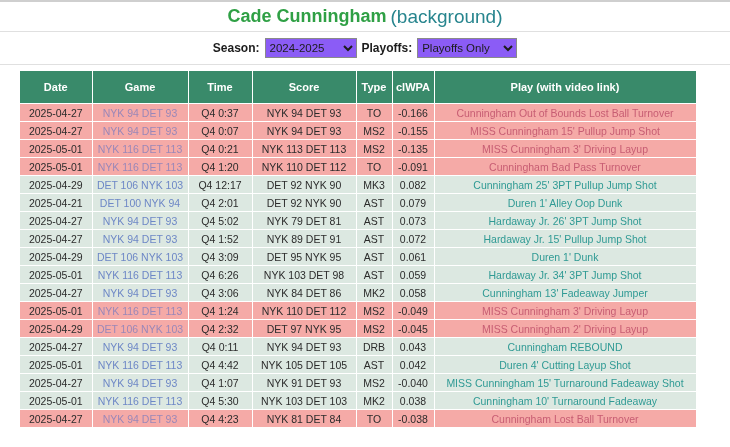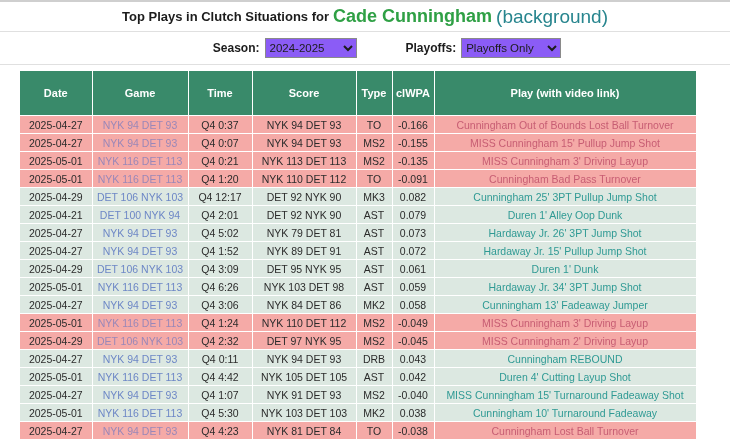--- a/index.html
+++ b/index.html
@@ -6,50 +6,49 @@
   html, body { width: 730px; height: 447px; overflow: hidden; background: #ffffff;
     font-family: "Liberation Sans", sans-serif; }
   .top-line { border-top: 2px solid #cfcfcf; }
   .title-bar { height: 30px; display: flex; align-items: center; justify-content: center;
     border-bottom: 1px solid #e0e0e0; gap: 4px; }
   .title-bar .prefix { font-size: 13px; font-weight: bold; color: #1c1c1c; }
   .title-bar .player { font-size: 18px; font-weight: bold; color: var(--title-player); }
   .title-bar .bg-link { font-size: 19px; color: var(--background-link); cursor: pointer; }
   .controls-bar { height: 33px; display: flex; align-items: center; justify-content: center;
     border-bottom: 1px solid #e0e0e0; gap: 5px; }
-  .controls-bar label { font-size: 12px; font-weight: bold; color: #1c1c1c; margin-left: 44px; }
+  .controls-bar label { font-size: 12px; font-weight: bold; color: #1c1c1c; }
   .controls-bar select { font-size: 11.5px; height: 20px; border: 1px solid #8a8a8a;
     background: #8b5cf6; color: #1c1c1c; font-family: "Liberation Sans", sans-serif; }
   .controls-bar select.season { width: 92px; }
   .controls-bar select.playoffs { width: 100px; }
   .table-wrap { padding: 6px 0 0 20px; }
   table { border-collapse: collapse; width: 676px; table-layout: fixed; }
   th { background: var(--header-bg); color: #ffffff; font-size: 11px; font-weight: bold;
     height: 18px; text-align: center; border-right: 1px solid rgba(255,255,255,0.55);
-    border-bottom: 1px solid rgba(255,255,255,0.55); padding: 16px 2px; overflow: hidden; }
+    border-bottom: 1px solid rgba(255,255,255,0.55); padding: 10px 2px; overflow: hidden; }
   td { font-size: 10.5px; color: #2b2b2b; height: 18px; text-align: center;
     border-right: 1px solid rgba(255,255,255,0.8); border-bottom: 1px solid rgba(255,255,255,0.85);
     padding: 0 2px; white-space: nowrap; overflow: hidden; }
   tr.row-pink td { background: var(--row-pink); }
   tr.row-green td { background: var(--row-green); }
   tr.row-pink td.game-link { color: var(--game-link-pink); cursor: pointer; }
   tr.row-green td.game-link { color: var(--game-link-green); cursor: pointer; }
   tr.row-pink td.play-link { color: var(--play-link-pink); cursor: pointer; }
   tr.row-green td.play-link { color: var(--play-link-green); cursor: pointer; }
   col.c-date { width: 72px; } col.c-game { width: 96px; } col.c-time { width: 64px; }
   col.c-score { width: 104px; } col.c-type { width: 36px; } col.c-clwpa { width: 42px; }
   col.c-play { width: 262px; }
 </style>
 </head>
 <body>
 
 <div class="top-line"></div>
 
 <div class="title-bar">
-  <span class="prefix">Top Plays in Clutch Situations for</span>
   <span class="player">Cade Cunningham</span>
   <span class="bg-link">(background)</span>
 </div>
 
 <div class="controls-bar">
   <label>Season:</label>
   <select class="season">
     <option>2024-2025</option>
   </select>
   <label>Playoffs:</label>

